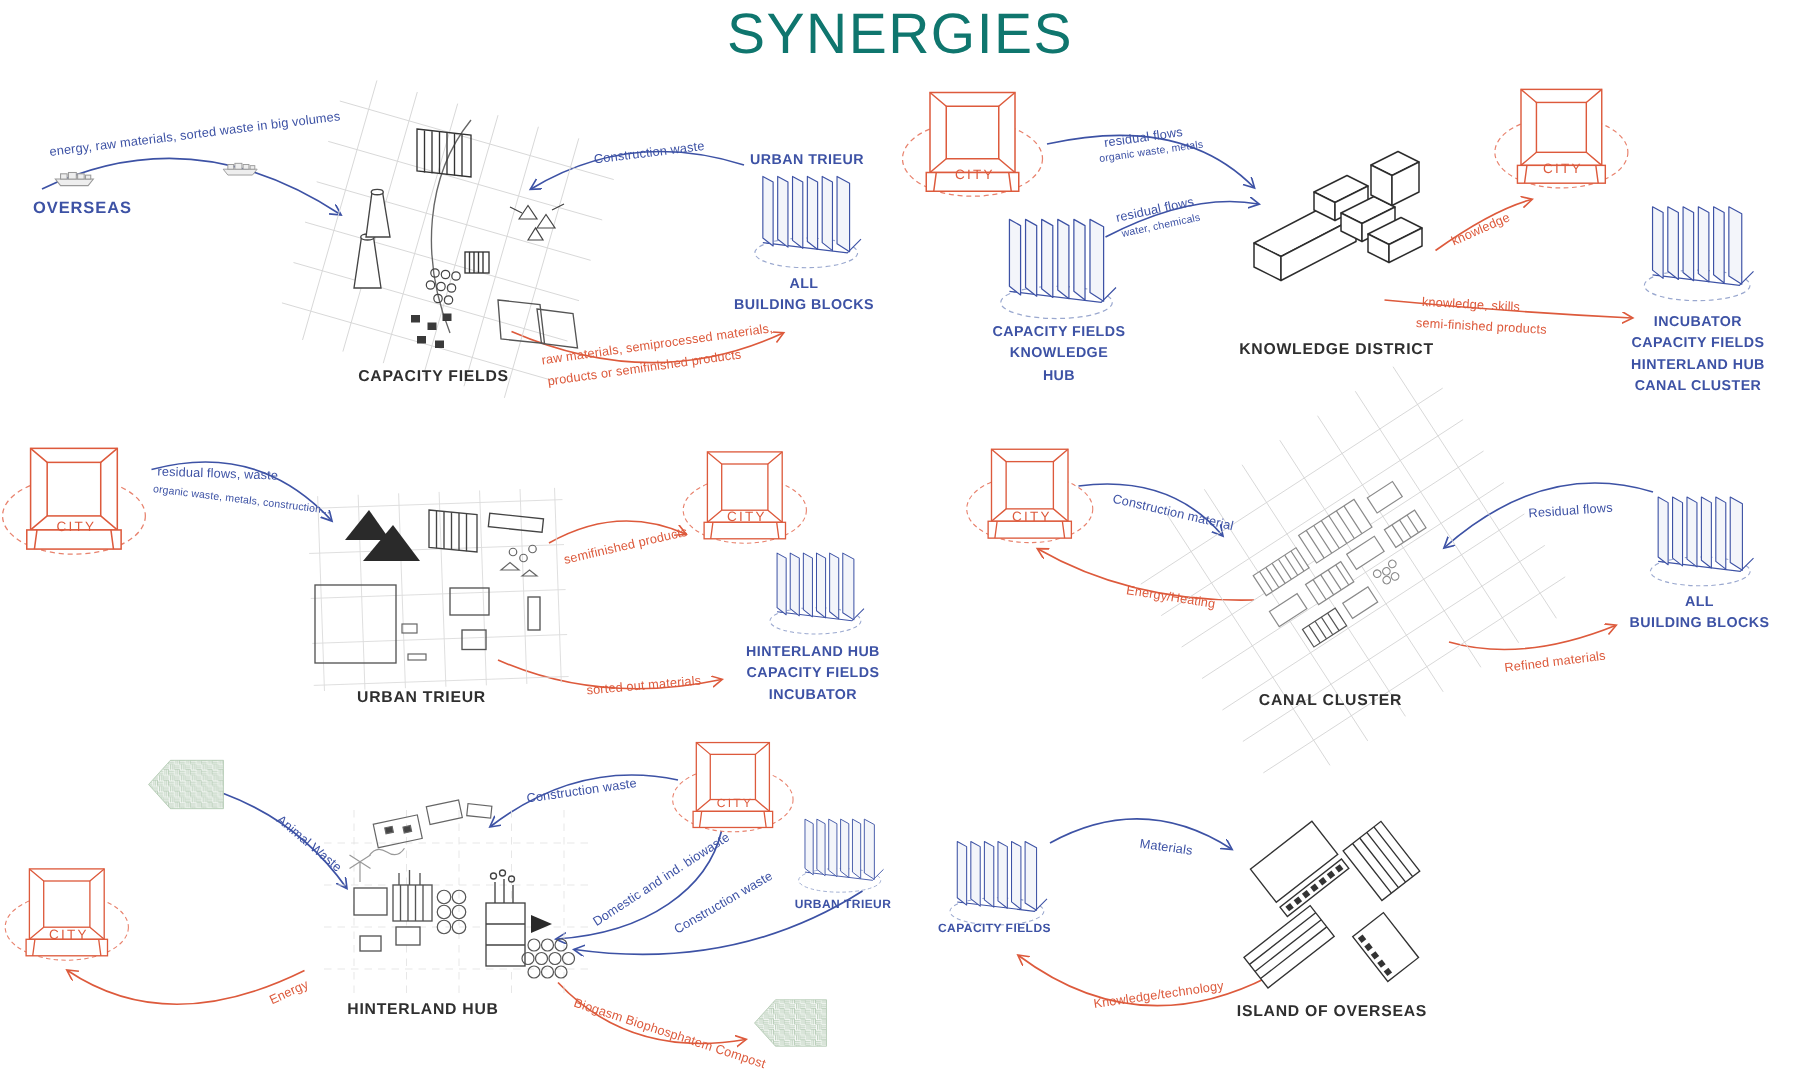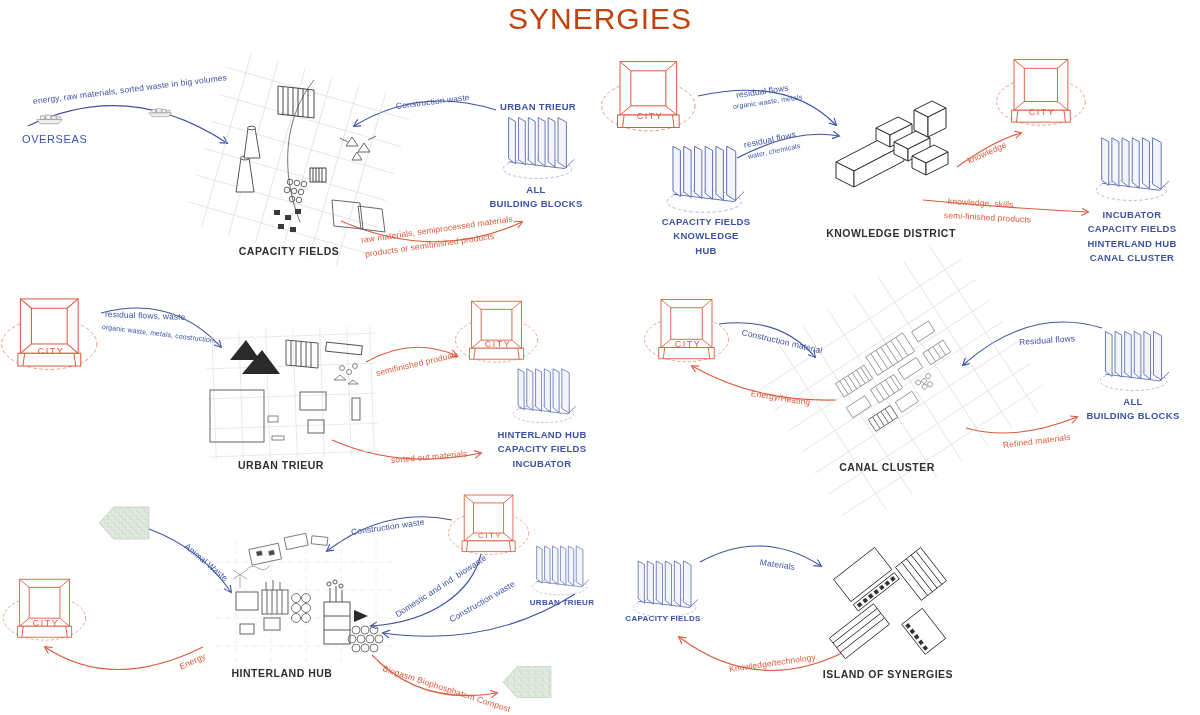--- a/index.html
+++ b/index.html
@@ -12,22 +12,22 @@
   .b{color:var(--blue);} .r{color:var(--red);}
   .sm{font-size:7px;}
   .node{font-size:10.5px;font-weight:600;color:var(--ink);letter-spacing:.5px;
         text-align:center;white-space:nowrap;}
   .partner{font-size:9.5px;font-weight:600;color:var(--blue);letter-spacing:.3px;
            line-height:1.5;text-align:center;}
   .partner.tiny{font-size:8px;}
   .city-tag{position:absolute;width:44px;text-align:center;color:var(--red);
             font-size:9px;letter-spacing:1.5px;font-weight:500;}
   .title{position:absolute;left:0;right:0;top:2px;text-align:center;
-         font-size:30px;font-weight:500;letter-spacing:1px;color:#c2410c;}
-  .overseas{font-size:11px;font-weight:400;letter-spacing:.6px;}
+         font-size:38px;font-weight:500;letter-spacing:1px;color:#0f766e;}
+  .overseas{font-size:11px;font-weight:700;letter-spacing:.6px;}
 </style>
 </head>
 <body>
 
 <div id="canvas">
 
 <svg class="layer" width="1200" height="715" viewBox="0 0 1200 715">
   <defs>
     <marker id="ab" markerWidth="9" markerHeight="9" refX="6" refY="3.5" orient="auto">
       <path d="M0,0 L6.5,3.5 L0,7" fill="none" stroke="#3d52a5" stroke-width="1"></path>
@@ -395,21 +395,21 @@
 <div class="lbl b" style="left:351px;top:527px;transform:rotate(-8deg);">Construction waste</div>
 <div class="lbl b" style="left:396px;top:610px;transform:rotate(-33deg);">Domestic and ind. biowaste</div>
 <div class="lbl b" style="left:450px;top:615px;transform:rotate(-30deg);">Construction waste</div>
 <div class="lbl partner tiny" style="left:512px;top:597px;width:100px;">URBAN TRIEUR</div>
 <div class="lbl r" style="left:180px;top:662px;transform:rotate(-25deg);">Energy</div>
 <div class="lbl node" style="left:212px;top:667px;width:140px;">HINTERLAND HUB</div>
 <div class="lbl r" style="left:383px;top:663px;transform:rotate(18deg);">Biogasm Biophosphatem Compost</div>
 
 <div class="lbl partner tiny" style="left:613px;top:613px;width:100px;">CAPACITY FIELDS</div>
 <div class="lbl b" style="left:760px;top:557px;transform:rotate(8deg);">Materials</div>
-<div class="lbl node" style="left:808px;top:668px;width:160px;">ISLAND OF SYNERGIES</div>
+<div class="lbl node" style="left:808px;top:668px;width:160px;">ISLAND OF OVERSEAS</div>
 <div class="lbl r" style="left:729px;top:664px;transform:rotate(-8deg);">Knowledge/technology</div>
 
 <div class="city-tag" style="left:628px;top:111px;">CITY</div>
 <div class="city-tag" style="left:1020px;top:107px;">CITY</div>
 <div class="city-tag" style="left:29px;top:346px;">CITY</div>
 <div class="city-tag" style="left:476px;top:339px;">CITY</div>
 <div class="city-tag" style="left:666px;top:339px;">CITY</div>
 <div class="city-tag" style="left:24px;top:618px;">CITY</div>
 <div class="city-tag" style="left:468px;top:531px;font-size:8px;">CITY</div>
 

